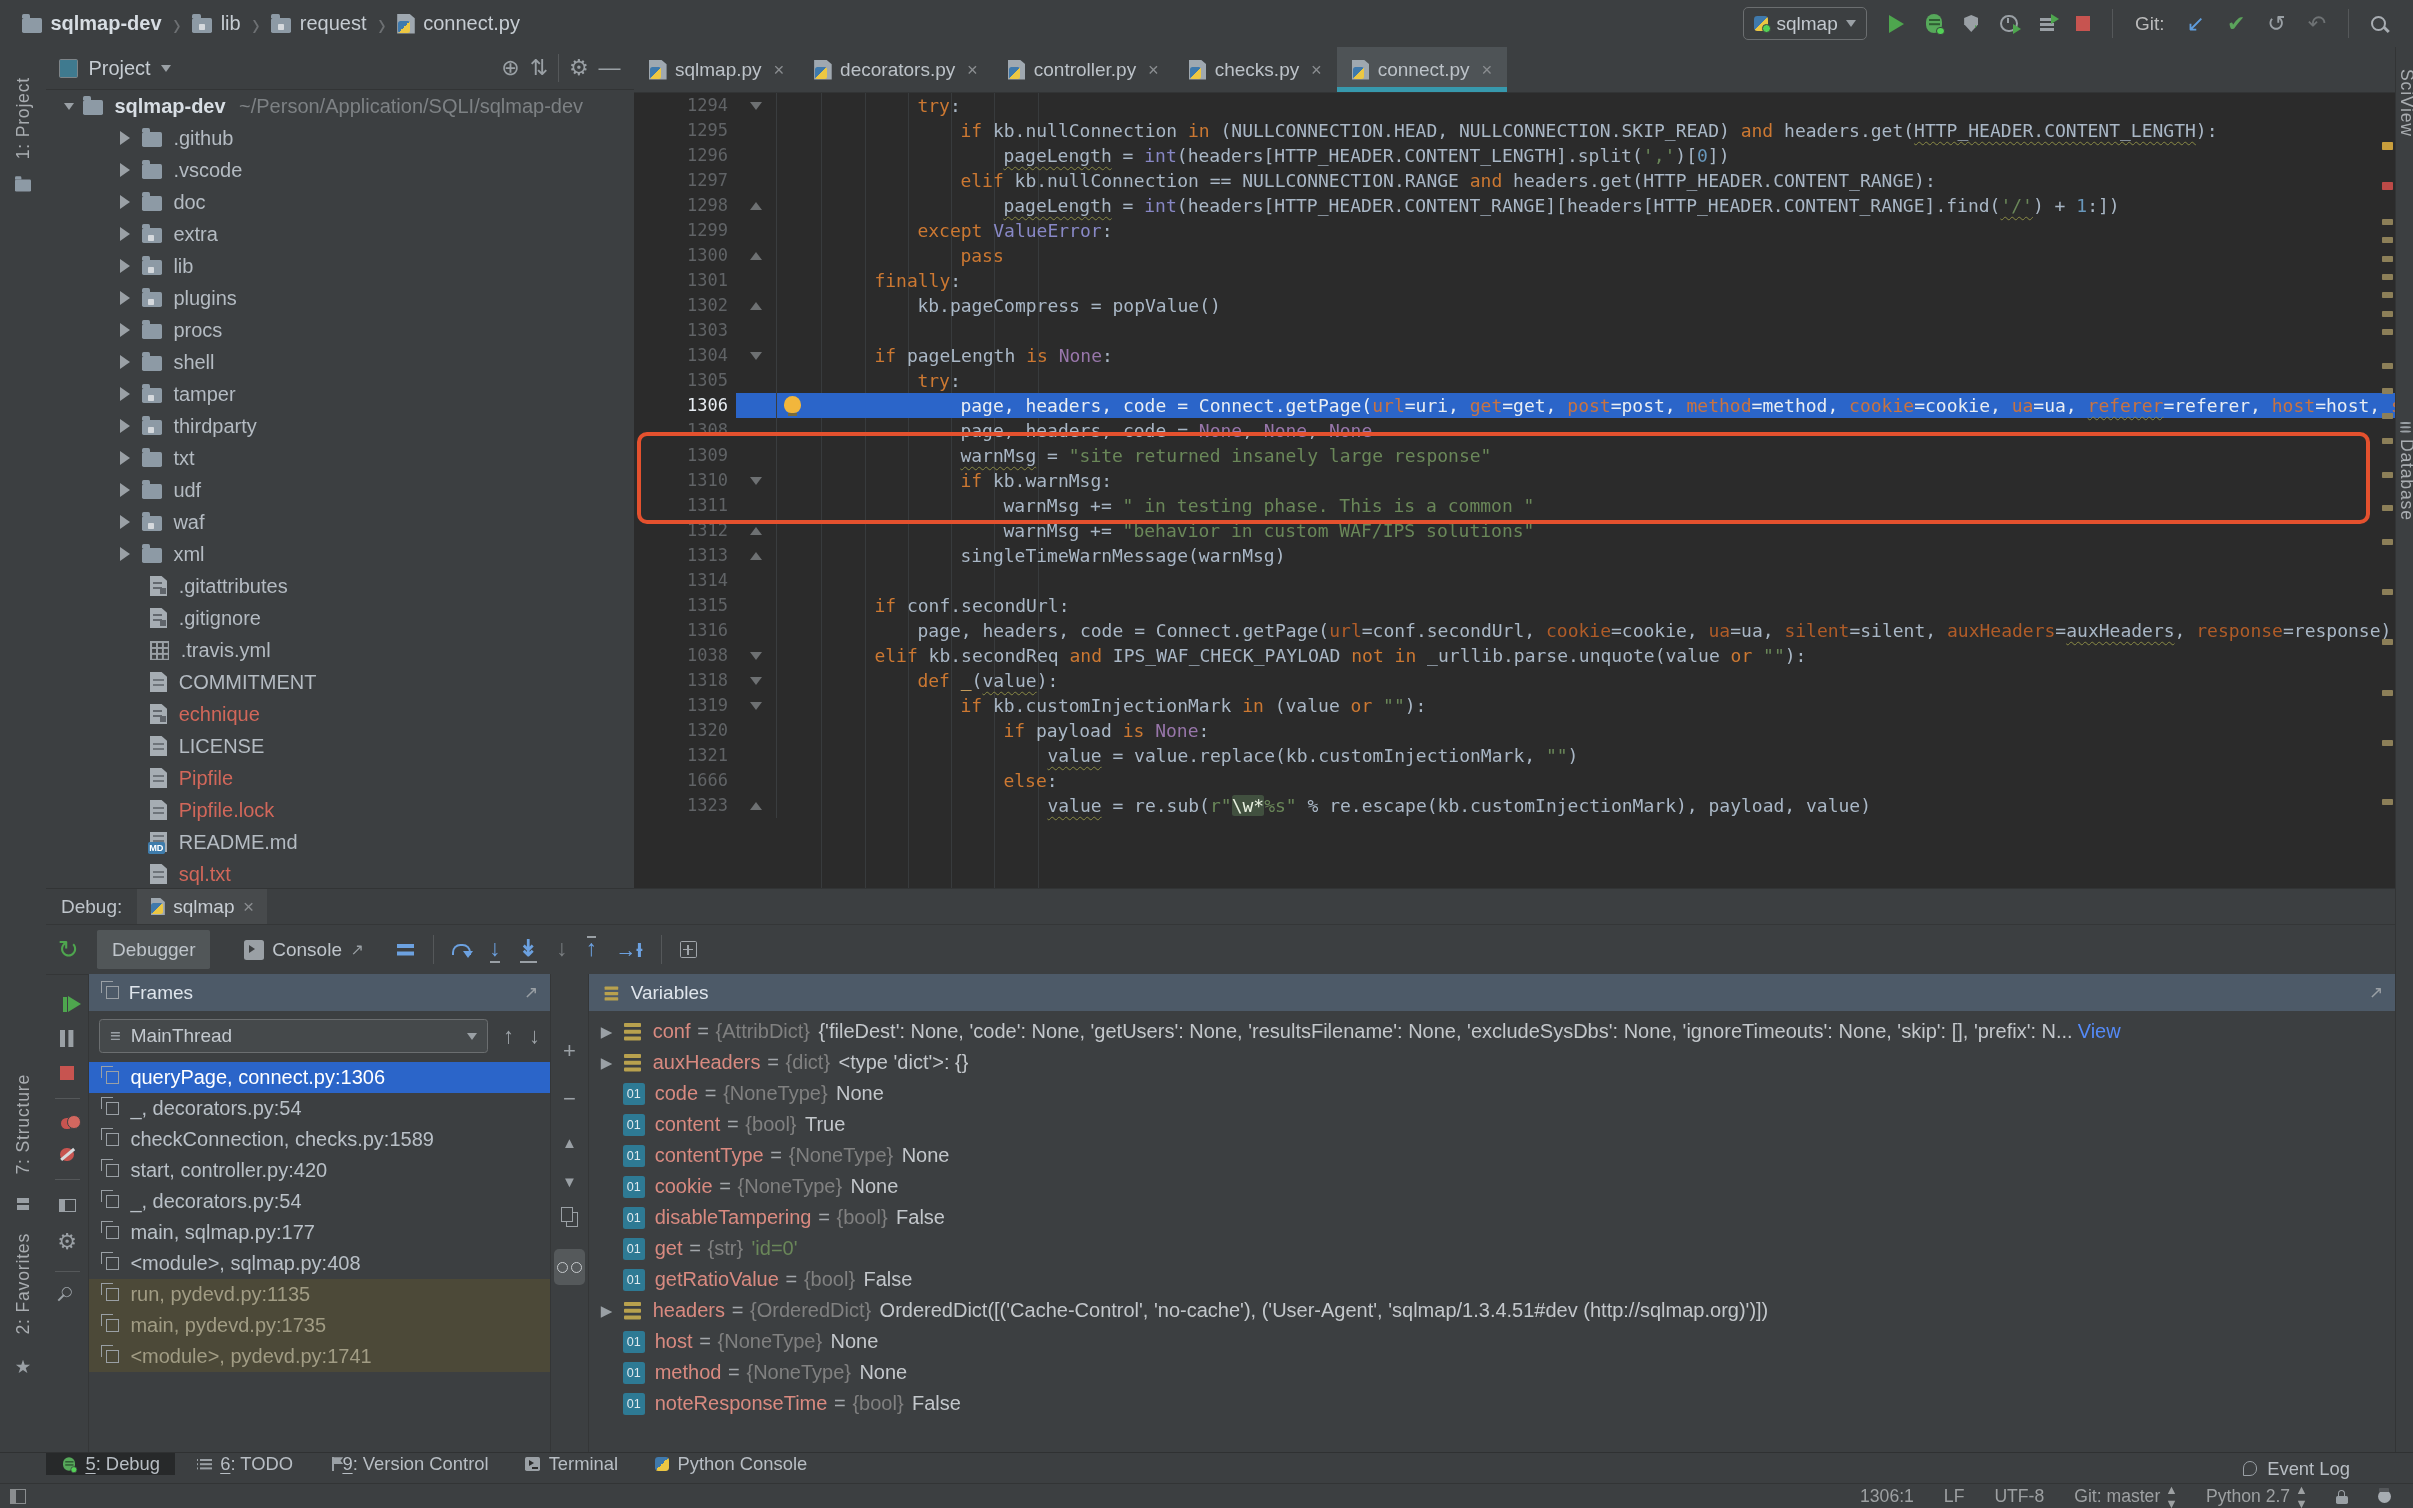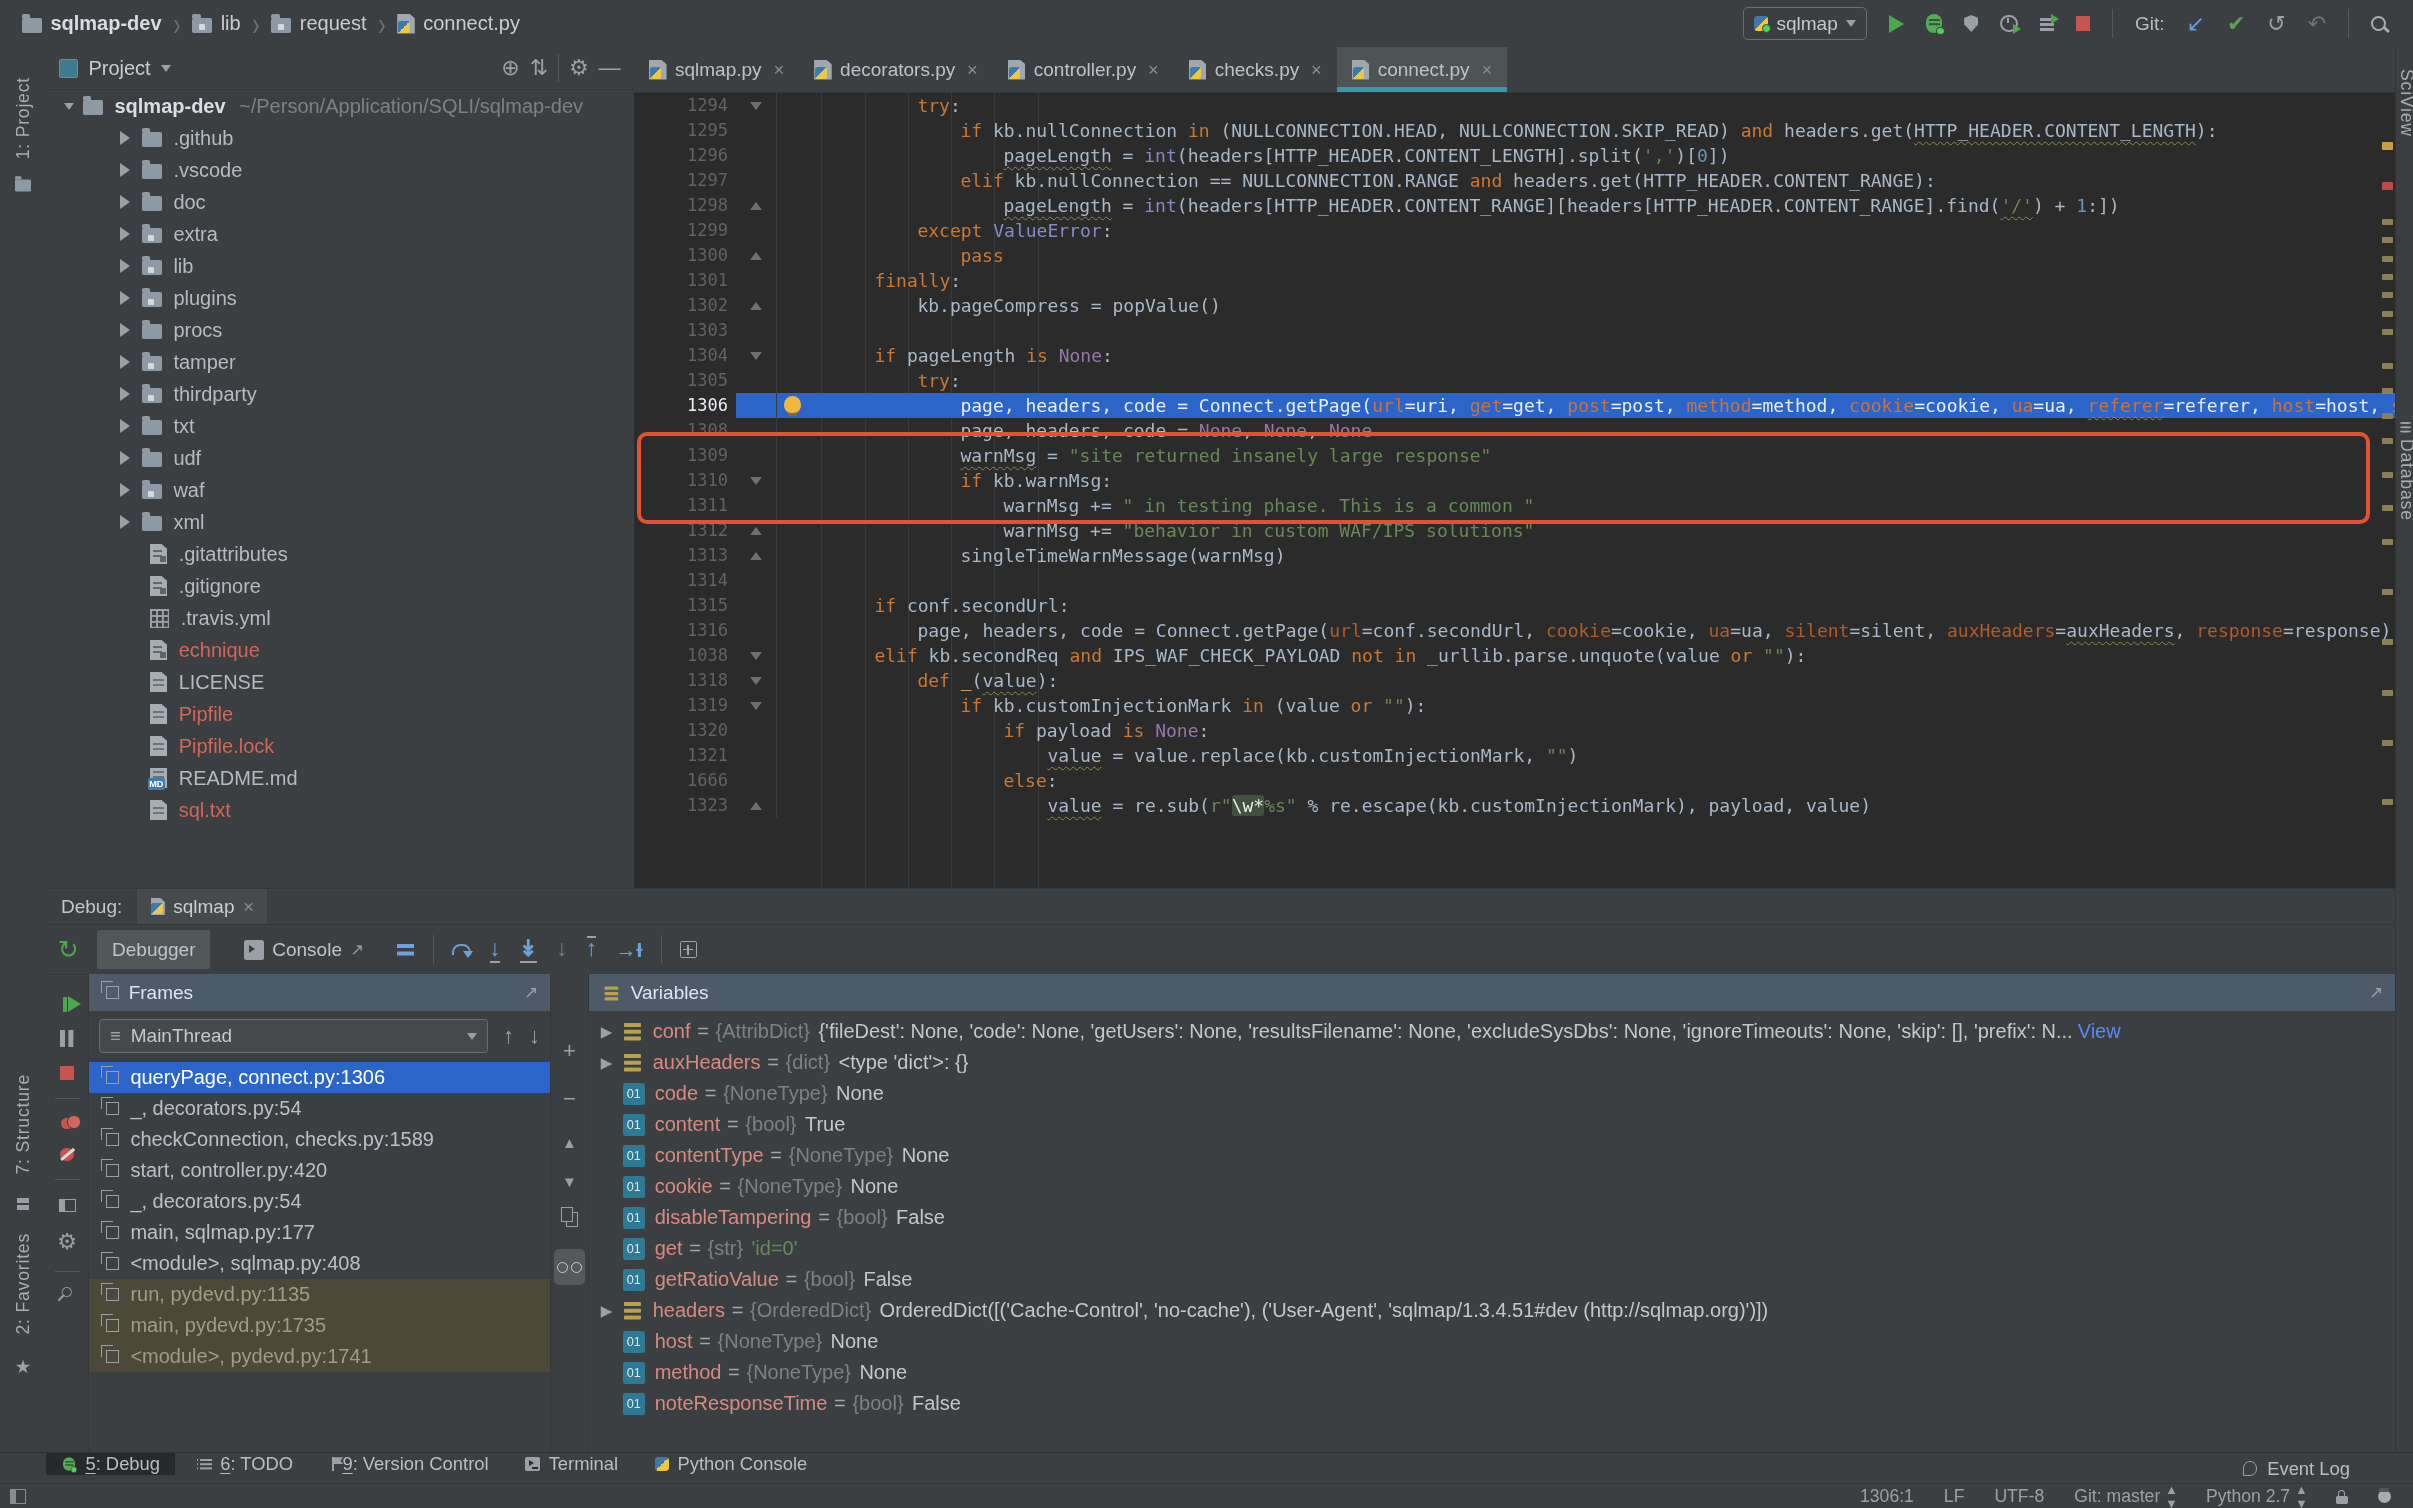--- a/index.html
+++ b/index.html
@@ -328,20 +328,25 @@
         <span class="ic ic-folder pkg" style="margin-left: 11.7px;"></span>
         <span class="lbl">plugins</span>
       </div>
       <div class="trow t-folder">
         <span class="ic tri-r"></span>
         <span class="ic ic-folder" style="margin-left: 11.7px;"></span>
         <span class="lbl">procs</span>
       </div>
       <div class="trow t-folder">
         <span class="ic tri-r"></span>
+        <span class="ic ic-folder" style="margin-left: 11.7px;"></span>
+        <span class="lbl">shell</span>
+      </div>
+      <div class="trow t-folder">
+        <span class="ic tri-r"></span>
         <span class="ic ic-folder pkg" style="margin-left: 11.7px;"></span>
         <span class="lbl">tamper</span>
       </div>
       <div class="trow t-folder">
         <span class="ic tri-r"></span>
         <span class="ic ic-folder pkg" style="margin-left: 11.7px;"></span>
         <span class="lbl">thirdparty</span>
       </div>
       <div class="trow t-folder">
         <span class="ic tri-r"></span>
@@ -367,20 +372,24 @@
         <span class="ic ic-gitfile"></span>
         <span class="lbl">.gitattributes</span>
       </div>
       <div class="trow t-file">
         <span class="ic ic-gitfile"></span>
         <span class="lbl">.gitignore</span>
       </div>
       <div class="trow t-file">
         <span class="ic ic-ymlfile"></span>
         <span class="lbl">.travis.yml</span>
+      </div>
+      <div class="trow t-file">
+        <span class="ic ic-textfile"></span>
+        <span class="lbl">COMMITMENT</span>
       </div>
       <div class="trow t-file red">
         <span class="ic ic-gitfile"></span>
         <span class="lbl">echnique</span>
       </div>
       <div class="trow t-file">
         <span class="ic ic-textfile"></span>
         <span class="lbl">LICENSE</span>
       </div>
       <div class="trow t-file red">

